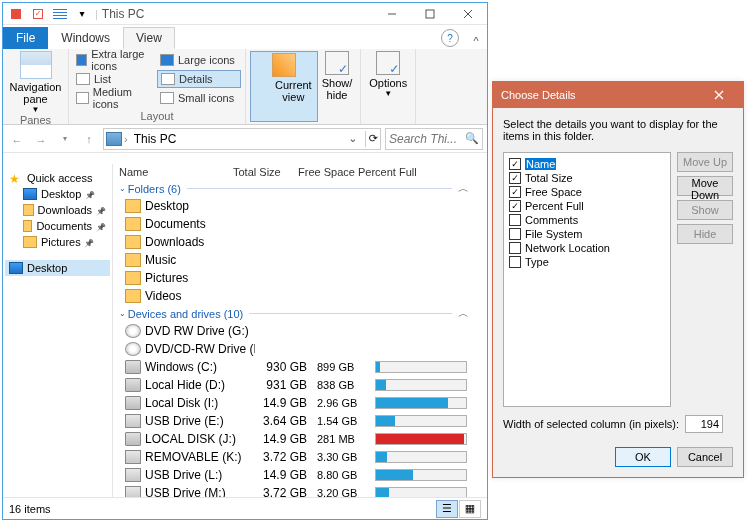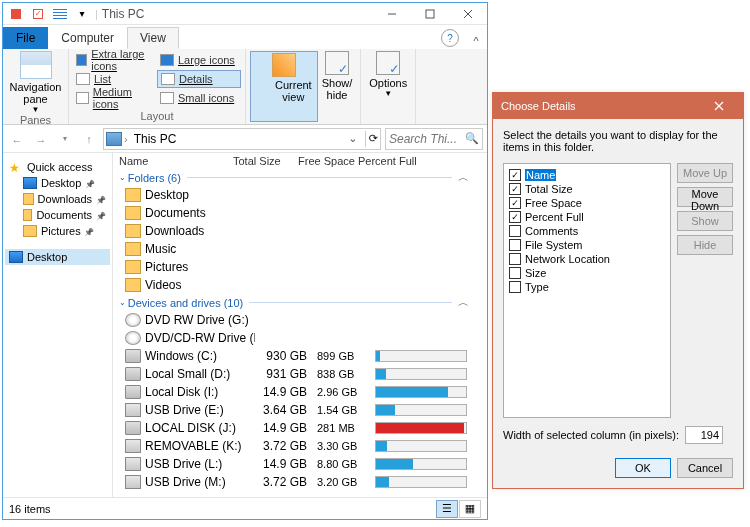--- a/index.html
+++ b/index.html
@@ -16,32 +16,32 @@
 .chk-sq { border:1px solid #e74c3c; width:10px; height:10px; text-align:center; line-height:8px; color:#e74c3c; font-size:8px; }
 .blue-lines { width:14px; height:10px; background:repeating-linear-gradient(#2b7cd3 0 1px, transparent 1px 3px); position:relative; }
 .title-text { margin-left: 4px; color:#555; font-size:12px; }
 .winbtns { margin-left:auto; display:flex; }
 .winbtn { width:38px; height:22px; display:flex; align-items:center; justify-content:center; color:#555; }
 .winbtn svg { stroke:#555; }
 
 
 .ribbon-tabs { height:24px; display:flex; align-items:flex-end; background:#fff; }
 .rtab { padding:3px 12px; border:1px solid transparent; font-size:12px; color:#333; }
-.rtab.file { background:#1979ca; color:#000000; }
+.rtab.file { background:#1979ca; color:#ffffff; }
 .rtab.active { border:1px solid #d0d0d0; border-bottom-color:#f5f5f5; background:#f5f5f5; }
 .rtab-help { margin-left:auto; margin-right:6px; width:18px; height:18px; border:1px solid #a0a0a0; border-radius:50%; display:flex; align-items:center; justify-content:center; color:#1979ca; font-size:10px; margin-bottom:2px; }
 
 
 .ribbon { height:76px; background:#f5f5f5; border-bottom:1px solid #d0d0d0; display:flex; }
 .rgroup { border-right:1px solid #e0e0e0; padding:2px 4px; display:flex; flex-direction:column; justify-content:space-between; }
 .rgroup-label { text-align:center; font-size:11px; color:#666; }
 .nav-pane-btn { display:flex; flex-direction:column; align-items:center; padding:0 4px; }
 .nav-pane-ico { width:32px; height:28px; border:1px solid #a8c8e4; background:linear-gradient(#dbe9f5,#c8dcf0 49%, #fff 50%); }
 .layout-grid { display:flex; flex-direction:column; gap:1px; }
-.layout-row { display:flex; gap:0;text-decoration:underline; }
+.layout-row { display:flex; gap:0; }
 .layout-item { width:84px; height:18px; display:flex; align-items:center; gap:4px; padding:0 3px; font-size:11px; color:#333; }
 .layout-item.sel { border:1px solid #7da2ce; background:#cde6f7; }
 .layout-ico { width:14px; height:12px; background:#fff; border:1px solid #999; display:inline-block; }
 .layout-ico.lg { background:#2b7cd3; }
 .rbtn-stack { display:flex; flex-direction:column; align-items:center; padding:0 4px; justify-content:flex-start; }
 .rbtn-ico { width:24px; height:24px; }
 .rbtn-ico.cv { background:linear-gradient(45deg,#f7931e,#ffcc80); border:1px solid #d4a05c; }
 .rbtn-ico.op { border:1px solid #999; position:relative; }
 .rbtn-ico.op::after { content:"✓"; color:#3a7bc8; position:absolute; right:0; bottom:-2px; font-size:12px; }
 .rbtn-label { font-size:11px; text-align:center; line-height:12px; margin-top:2px; }
@@ -51,21 +51,21 @@
 .addrbar { height:28px; display:flex; align-items:center; gap:4px; padding:2px 4px; border-bottom:1px solid #e5e5e5; }
 .navarrow { width:20px; height:20px; display:flex; align-items:center; justify-content:center; color:#888; }
 .addrbox { flex:1; height:22px; border:1px solid #ccc; display:flex; align-items:center; padding:0 2px; }
 .addr-ico { width:16px; height:14px; background:linear-gradient(#7db4e0,#5090c8); border:1px solid #4078a8; }
 .addr-text { margin-left:4px; font-size:12px; }
 .addr-refresh { margin-left:auto; width:18px; color:#555; text-align:center; }
 .searchbox { width:98px; height:22px; border:1px solid #ccc; display:flex; align-items:center; padding:0 3px; color:#888; }
 .searchbox input { border:none; outline:none; width:68px; font-size:12px; color:#888; font-style:italic; }
 
 
-.body { flex:1; display:flex; overflow:hidden; }
+.body { flex:1; display:flex; overflow:hidden;margin-top:11px; }
 .tree { width:110px; border-right:1px solid #e5e5e5; padding:6px 2px; }
 .tree-item { display:flex; align-items:center; gap:4px; padding:2px 4px; }
 .tree-item.sel { background:#cde6f7; }
 .tree-ico { width:14px; height:12px; display:inline-block; }
 .star-ico::before { content:"★"; color:#f7b500; font-size:12px; }
 .pin::after { content:"📌"; font-size:8px; margin-left:auto; filter:grayscale(1); }
 .folder-y { background:#ffcc66; border:1px solid #c89a3a; }
 .desk-b { background:linear-gradient(#3d9df5,#1f6fc8); border:1px solid #185694; }
 
 .content { flex:1; overflow:auto; }
@@ -93,21 +93,21 @@
 .bar-blue { background:#26a0da; }
 .bar-red { background:#da2626; }
 
 
 .statusbar { height:22px; border-top:1px solid #e5e5e5; display:flex; align-items:center; padding:0 6px; font-size:12px; color:#000000; }
 .view-toggle { margin-left:auto; display:flex; gap:1px; }
 .vt-btn { width:22px; height:18px; border:1px solid #ccc; display:flex; align-items:center; justify-content:center; }
 .vt-btn.sel { border-color:#7da2ce; background:#cde6f7; }
 
 
-.dialog { position:absolute; left:492px; top:92px; width:252px; height:397px; border:1px solid #cf6a4f; background:#f0f0f0; display:flex; flex-direction:column; box-shadow:0 0 6px rgba(0,0,0,.1); }
+.dialog { position:absolute; left:492px; top:81px; width:252px; height:397px; border:1px solid #cf6a4f; background:#f0f0f0; display:flex; flex-direction:column; box-shadow:0 0 6px rgba(0,0,0,.1); }
 .dlg-title { height:26px; background:#cf6a4f; color:#fff; display:flex; align-items:center; padding:0 8px; font-size:12px; }
 .dlg-close { margin-left:auto; width:32px; height:26px; display:flex; align-items:center; justify-content:center; }
 .dlg-body { flex:1; padding:10px 10px 4px; display:flex; flex-direction:column; }
 .dlg-intro { margin-bottom:10px; font-size:11px; }
 .dlg-subhdr { font-size:11px; margin-bottom:2px; }
 .dlg-mid { display:flex; gap:6px; flex:1; }
 .dlg-list { flex:1; border:1px solid #adadad; background:#fff; padding:4px 2px; overflow:auto; }
 .dlg-li { display:flex; align-items:center; gap:4px; padding:1px 3px; }
 .dlg-chk { width:12px; height:12px; border:1px solid #333; display:flex; align-items:center; justify-content:center; font-size:9px; }
 .dlg-li.sel span.dtxt { background:#0078d7; color:#fff; padding:0 1px; }
@@ -154,21 +154,21 @@
           <svg width="10" height="10">
             <line x1="1" y1="1" x2="9" y2="9" stroke-width="1"></line>
             <line x1="9" y1="1" x2="1" y2="9" stroke-width="1"></line>
           </svg>
         </div>
     </div>
   </div>
 
   <div class="ribbon-tabs">
     <div class="rtab file">File</div>
-    <div class="rtab">Computer</div>
+    <div class="rtab">Windows</div>
     <div class="rtab active">View</div>
     <div class="rtab-help">?</div>
     <div style="width:22px; text-align:center; color:#555; margin-bottom:2px;">^</div>
   </div>
 
   <div class="ribbon">
     <div class="rgroup" style="width:66px;">
       <div class="nav-pane-btn">
         <div class="nav-pane-ico"></div>
         <div class="rbtn-label" style="white-space:pre-line;">Navigation
@@ -355,21 +355,21 @@
             <span class="cell-ts">930 GB</span>
             <span class="cell-fs">899 GB</span>
             <span class="cell-pf">
               <div class="bar">
                 <div class="bar-fill bar-blue" style="width:4%"></div>
               </div>
             </span>
           </div>
           <div class="row">
             <span class="row-ico drive-ico"></span>
-            <span class="cell-name">Local Small (D:)</span>
+            <span class="cell-name">Local Hide (D:)</span>
             <span class="cell-ts">931 GB</span>
             <span class="cell-fs">838 GB</span>
             <span class="cell-pf">
               <div class="bar">
                 <div class="bar-fill bar-blue" style="width:11%"></div>
               </div>
             </span>
           </div>
           <div class="row">
             <span class="row-ico drive-ico"></span>
@@ -487,24 +487,20 @@
           <div class="dlg-li">
             <span class="dlg-chk"></span>
             <span class="dtxt">File System</span>
           </div>
           <div class="dlg-li">
             <span class="dlg-chk"></span>
             <span class="dtxt">Network Location</span>
           </div>
           <div class="dlg-li">
             <span class="dlg-chk"></span>
-            <span class="dtxt">Size</span>
-          </div>
-          <div class="dlg-li">
-            <span class="dlg-chk"></span>
             <span class="dtxt">Type</span>
           </div>
         </div>
       <div class="dlg-btns">
         <button class="dbtn" disabled="">Move Up</button>
         <button class="dbtn">Move Down</button>
         <button class="dbtn" disabled="">Show</button>
         <button class="dbtn" disabled="">Hide</button>
       </div>
     </div>

